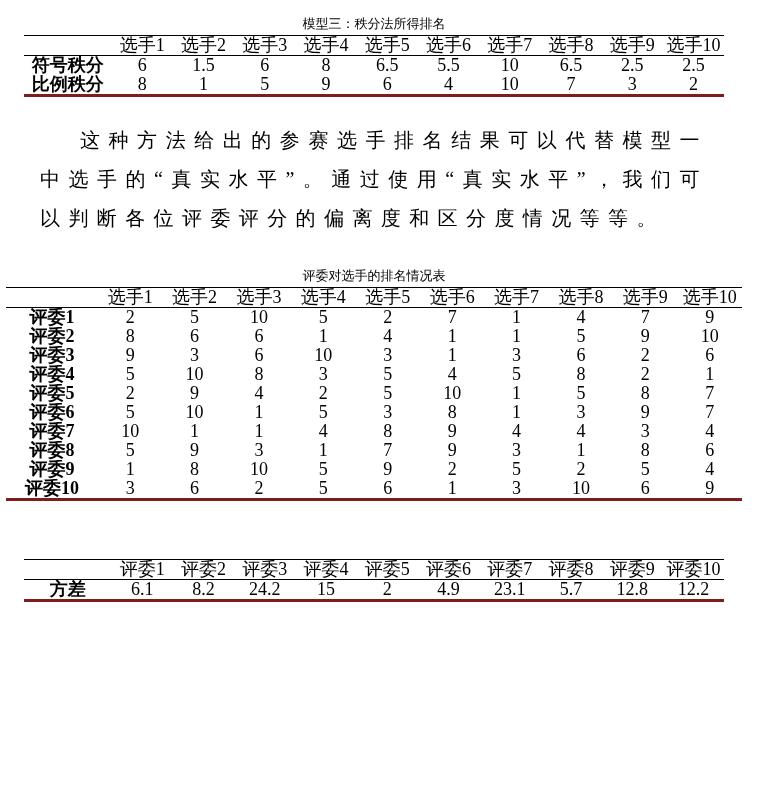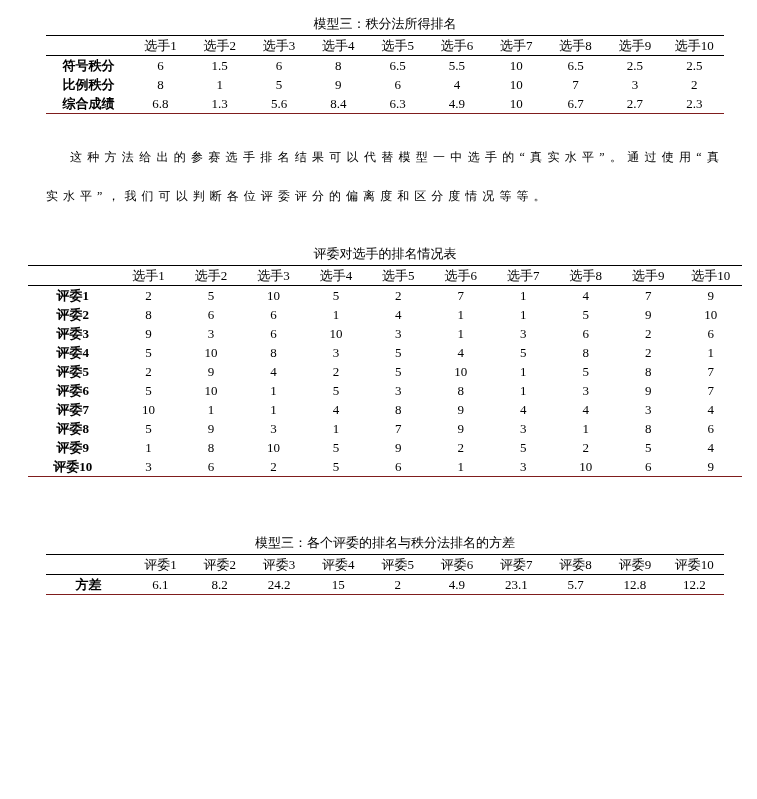--- a/index.html
+++ b/index.html
@@ -1,56 +1,56 @@
 <!DOCTYPE html>
 <html><head>
 <meta charset="utf-8">
 <style>
   html, body { margin: 0; padding: 0; background: #ffffff; }
   body {
     width: 757px; height: 799px; overflow: hidden;
     font-family: "Liberation Serif", "DejaVu Serif", serif;
     color: #000;
   }
-  .page { padding: 16px 33px 0 46px; }
+  .page { padding: 16px 33px 0 24px; }
 
   .table-title {
     text-align: center;
     font-size: 13px;
     line-height: 16px;
     margin: 0 0 3px 0;
     white-space: nowrap;
   }
   table {
     width: 100%;
     border-collapse: collapse;
-    font-size: 13px;
+    font-size: 18px;
     border-top: 1px solid #000;
-    border-bottom: 1px solid #7f1d1d;
+    border-bottom: 3px solid #7f1d1d;
     table-layout: fixed;
   }
   thead tr { border-bottom: 1px solid #000; }
   th, td {
     font-weight: normal;
     text-align: center;
     padding: 2px 0;
     line-height: 15px;
     white-space: nowrap;
     overflow: hidden;
   }
   th:first-child, td:first-child { width: 12.5%; font-weight: bold; }
 
   .text-block { margin: 24px 0 30px 0; }
   .para {
-    font-size: 12px;
+    font-size: 20px;
     line-height: 39px;
     letter-spacing: 0.42em;
     text-indent: 2em;
     text-align: justify;
-    margin: 0;
+    margin: 16px;
   }
   .para + .para { margin-top: 22px; }
 
   .wide { margin-left: -18px; margin-right: -18px; }
   .sec3 { margin-top: 58px; }
 </style>
 </head>
 <body>
 
 <div class="page">
@@ -93,33 +93,20 @@
             <td>1</td>
             <td>5</td>
             <td>9</td>
             <td>6</td>
             <td>4</td>
             <td>10</td>
             <td>7</td>
             <td>3</td>
             <td>2</td>
           </tr>
-          <tr>
-            <td>综合成绩</td>
-            <td>6.8</td>
-            <td>1.3</td>
-            <td>5.6</td>
-            <td>8.4</td>
-            <td>6.3</td>
-            <td>4.9</td>
-            <td>10</td>
-            <td>6.7</td>
-            <td>2.7</td>
-            <td>2.3</td>
-          </tr>
         </tbody>
     </table>
   </section>
 
   <div class="text-block">
     <p class="para">这种方法给出的参赛选手排名结果可以代替模型一中选手的“真实水平”。通过使用“真实水平”，我们可以判断各位评委评分的偏离度和区分度情况等等。</p>
   </div>
 
   <section class="wide">
     <div class="table-title">评委对选手的排名情况表</div>
@@ -268,21 +255,20 @@
             <td>3</td>
             <td>10</td>
             <td>6</td>
             <td>9</td>
           </tr>
         </tbody>
     </table>
   </section>
 
   <section class="sec3">
-    <div class="table-title">模型三：各个评委的排名与秩分法排名的方差</div>
     <table>
       <thead>
           <tr>
             <th></th>
             <th>评委1</th>
             <th>评委2</th>
             <th>评委3</th>
             <th>评委4</th>
             <th>评委5</th>
             <th>评委6</th>

